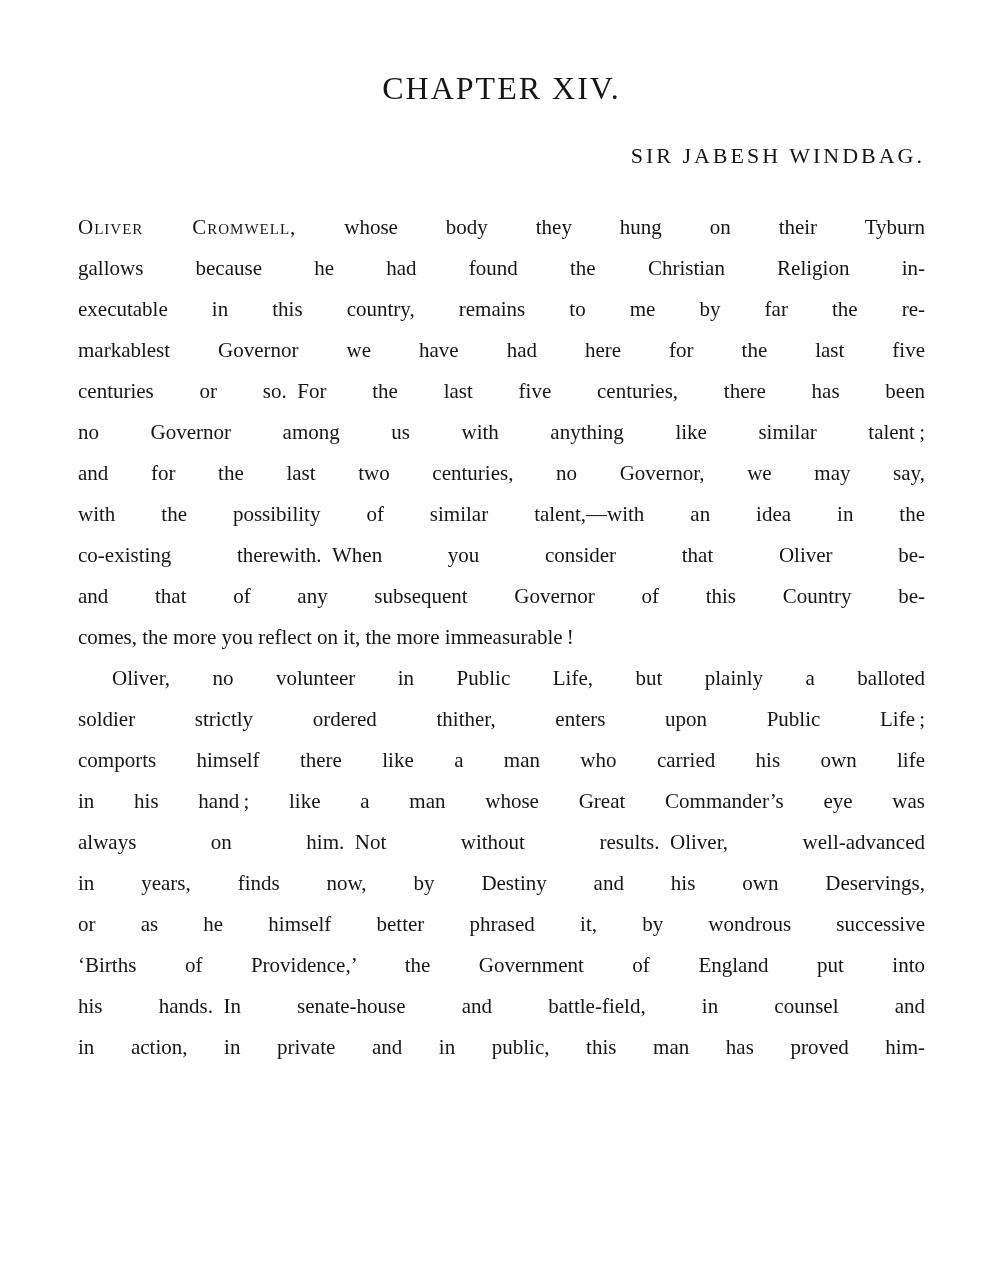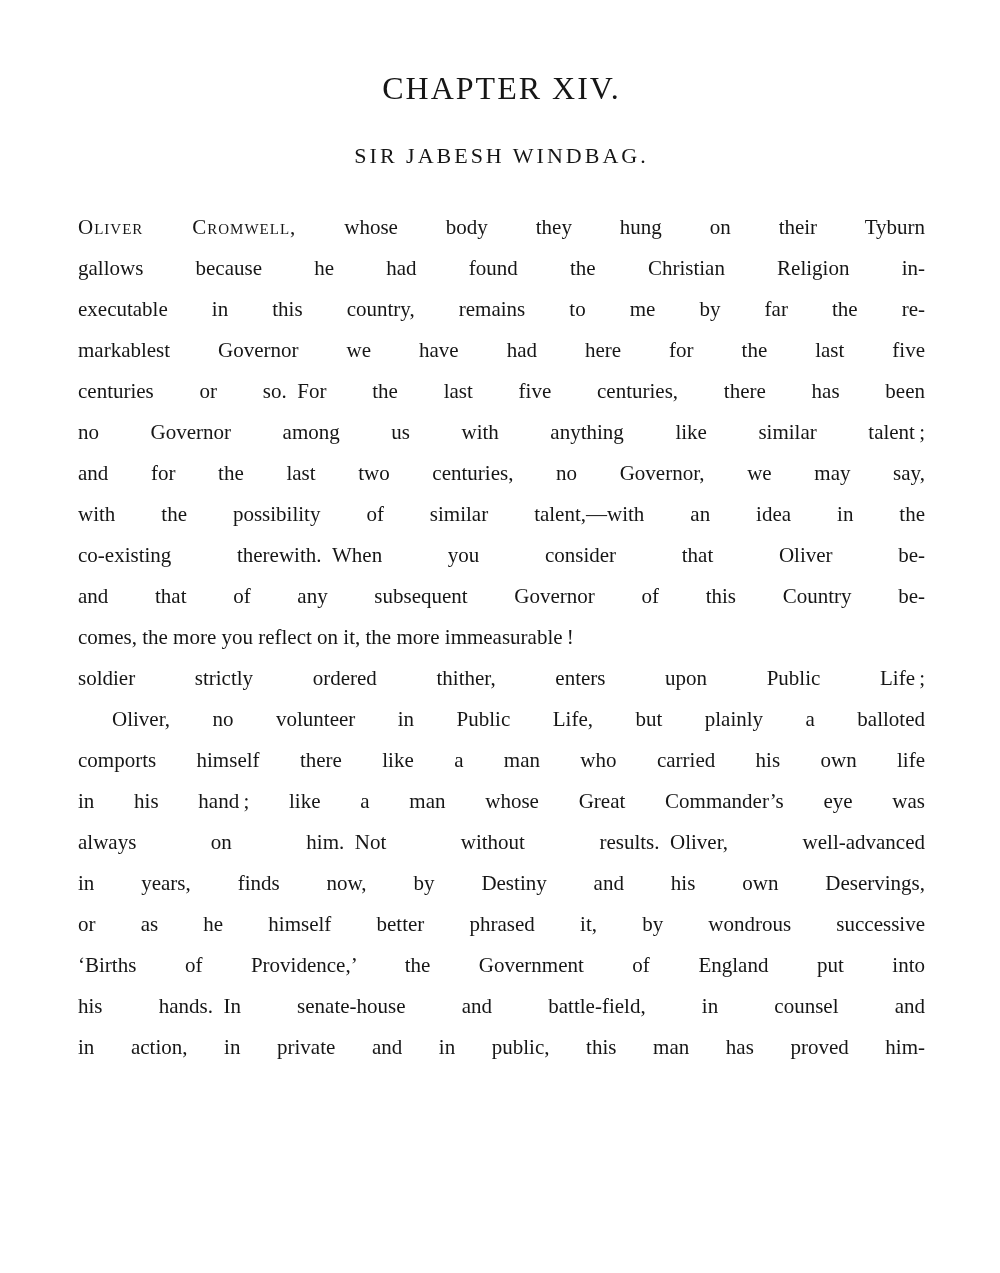--- a/index.html
+++ b/index.html
@@ -26,21 +26,21 @@
     letter-spacing: 2px;
     text-align: center;
     white-space: nowrap;
   }
   .section-heading {
     margin: 41px 0 0 0;
     font-size: 22px;
     font-weight: normal;
     line-height: 1;
     letter-spacing: 3px;
-    text-align: center;
+    text-align: right;
     white-space: nowrap;
   }
   .text-block {
     margin-top: 40px;
     font-size: 21px;
     line-height: 41px;
   }
   .line {
     text-align: justify;
   }
@@ -72,22 +72,22 @@
     <div class="line just">gallows because he had found the Christian Religion in-</div>
     <div class="line just">executable in this country, remains to me by far the re-</div>
     <div class="line just">markablest Governor we have had here for the last five</div>
     <div class="line just">centuries or so. For the last five centuries, there has been</div>
     <div class="line just">no Governor among us with anything like similar talent ;</div>
     <div class="line just">and for the last two centuries, no Governor, we may say,</div>
     <div class="line just">with the possibility of similar talent,—with an idea in the</div>
     <div class="line just">co-existing therewith. When you consider that Oliver be-</div>
     <div class="line just">and that of any subsequent Governor of this Country be-</div>
     <div class="line">comes, the more you reflect on it, the more immeasurable !</div>
+    <div class="line just indent">Oliver, no volunteer in Public Life, but plainly a balloted</div>
     <div class="line just">soldier strictly ordered thither, enters upon Public Life ;</div>
-    <div class="line just indent">Oliver, no volunteer in Public Life, but plainly a balloted</div>
     <div class="line just">comports himself there like a man who carried his own life</div>
     <div class="line just">in his hand ; like a man whose Great Commander’s eye was</div>
     <div class="line just">always on him. Not without results. Oliver, well-advanced</div>
     <div class="line just">in years, finds now, by Destiny and his own Deservings,</div>
     <div class="line just">or as he himself better phrased it, by wondrous successive</div>
     <div class="line just">‘Births of Providence,’ the Government of England put into</div>
     <div class="line just">his hands. In senate-house and battle-field, in counsel and</div>
     <div class="line just">in action, in private and in public, this man has proved him-</div>
 
   </div>

